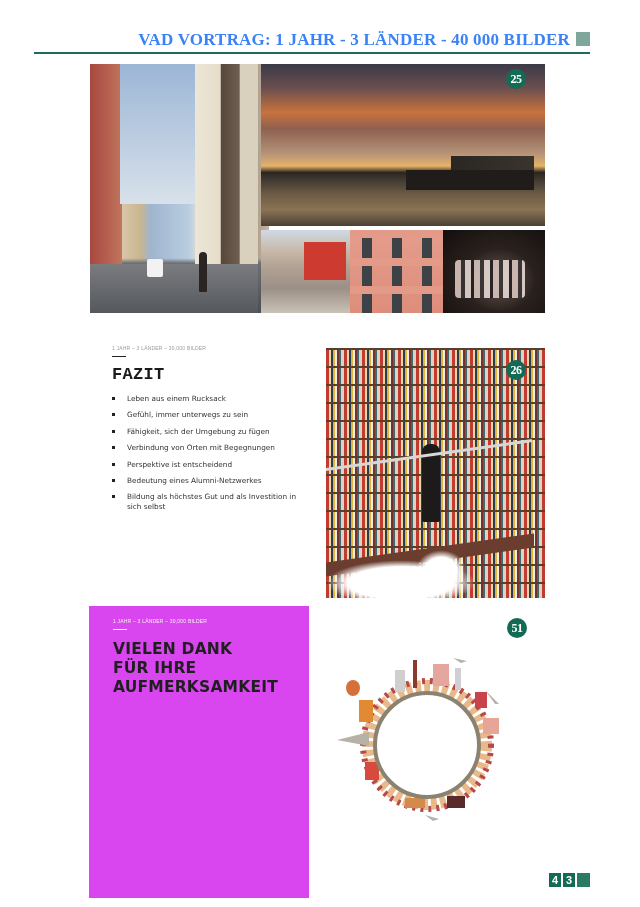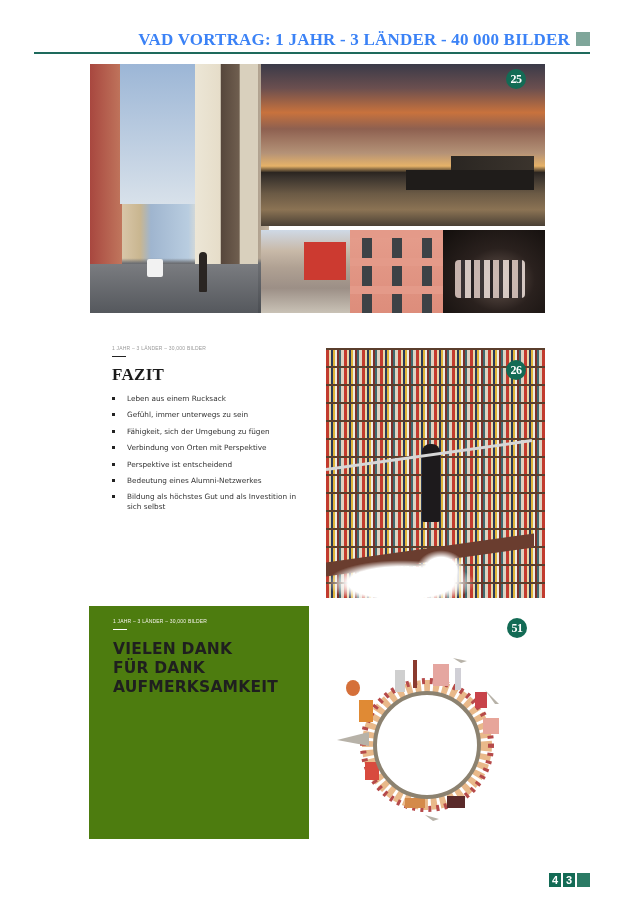--- a/index.html
+++ b/index.html
@@ -36,40 +36,40 @@
   .facade { left:350px; top:230px; width:90px; height:83px; background:
       repeating-linear-gradient(90deg, rgba(0,0,0,0) 0 12px, #3d4246 12px 22px, rgba(0,0,0,0) 22px 30px),
       linear-gradient(180deg,#e59d8c,#dd8d7b); }
   .facade::before { content:""; position:absolute; left:0; top:0; right:0; bottom:0; background:repeating-linear-gradient(180deg, #e49a89 0 8px, rgba(0,0,0,0) 8px 28px); }
   .night { left:443px; top:230px; width:91px; height:83px; background:radial-gradient(ellipse at 55% 60%, #6b5a52 0%, #2a211e 45%, #120e0c 100%); }
   .night .group { position:absolute; left:12px; top:30px; width:70px; height:38px; background:repeating-linear-gradient(90deg,#d8c4bd 0 6px,#3a3436 6px 10px,#e6d8d2 10px 16px,#252022 16px 19px); border-radius:4px; opacity:0.9; }
 
   
   .kicker { font-size:5px; color:#9a9a9a; letter-spacing:0.2px; white-space:nowrap; }
   .kicker-rule { width:14px; height:1px; background:#222; }
-  .fazit-title { left:112px; top:365px; font-family:Liberation Serif, serif; font-weight:bold; font-size:17px; color:#1b1b1b; letter-spacing:0.3px; }
+  .fazit-title { left:112px; top:365px; font-family:Liberation Mono, monospace; font-weight:bold; font-size:17px; color:#1b1b1b; letter-spacing:0.3px; }
   .bullets { left:112px; top:394px; width:200px; margin:0; padding:0; list-style:none; }
   .bullets li { position:relative; padding-left:15px; font-family:"DejaVu Sans", sans-serif; font-size:7.3px; line-height:10px; color:#333; margin-bottom:6.4px; }
   .bullets li .b { position:absolute; left:0; top:3px; width:3px; height:3px; background:#222; }
 
   
   .books { left:326px; top:334px; width:208px; height:250px;
     background:
       repeating-linear-gradient(180deg, #5a3e2c 0 2px, rgba(0,0,0,0) 2px 18px),
       repeating-linear-gradient(90deg, #c23b2e 0 3px, #e8d7a8 3px 5px, #2c3a58 5px 7px, #e0b53a 7px 9px, #f0ece2 9px 11px, #7c2f2a 11px 13px, #3f6b70 13px 15px, #ddd3c2 15px 18px);
     margin-top: 14px;
   }
   .books .rail { position:absolute; left:0; top:120px; width:208px; height:3px; background:#d7d7d7; transform:rotate(-8deg); transform-origin:left; }
   .books .deck { position:absolute; left:0; top:200px; width:208px; height:14px; background:#6a3d2f; transform:skewY(-8deg); }
   .books .reader { position:absolute; left:96px; top:96px; width:18px; height:78px; background:#1d1a1c; border-radius:8px 8px 2px 2px; }
   .books .mist { position:absolute; left:0; top:212px; width:150px; height:38px; background:radial-gradient(ellipse at 50% 60%, #ffffff 50%, rgba(255,255,255,0) 70%); }
   .books .mist2 { position:absolute; left:90px; top:202px; width:50px; height:40px; background:radial-gradient(ellipse at 50% 50%, #ffffff 45%, rgba(255,255,255,0) 70%); }
 
   
-  .thanks { left:89px; top:606px; width:220px; height:233px; background:#4d7c0f; }
+  .thanks { left:89px; top:606px; width:220px; height:292px; background:#d946ef; }
   .thanks .kicker { color:#f4f2ea; }
   .thanks .kicker-rule { background:#ffffff; }
   .thanks-title { position:absolute; left:24px; top:34px; font-family:"DejaVu Sans", sans-serif; font-weight:bold; font-size:15.5px; line-height:19px; color:#1f1f1f; letter-spacing:0.2px; }
 
   
   .travel { left:335px; top:650px; width:180px; height:180px; }
 
   .pageno { position:absolute; top:873px; height:14px; background:#136b55; color:#fff; font-weight:bold; font-size:11px; line-height:14px; text-align:center; }
 </style>
 </head>
@@ -100,40 +100,40 @@
   <div class="group"></div>
 </div>
 
 <div class="abs kicker" style="left:112px; top:345px;">1 JAHR – 3 LÄNDER – 30,000 BILDER</div>
 <div class="abs kicker-rule" style="left:112px; top:356px;"></div>
 <div class="abs fazit-title">FAZIT</div>
 <ul class="abs bullets">
   <li><span class="b"></span><span>Leben aus einem Rucksack</span></li>
   <li><span class="b"></span><span>Gefühl, immer unterwegs zu sein</span></li>
   <li><span class="b"></span><span>Fähigkeit, sich der Umgebung zu fügen</span></li>
-  <li><span class="b"></span><span>Verbindung von Orten mit Perspektive</span></li>
+  <li><span class="b"></span><span>Verbindung von Orten mit Begegnungen</span></li>
   <li><span class="b"></span><span>Perspektive ist entscheidend</span></li>
   <li><span class="b"></span><span>Bedeutung eines Alumni-Netzwerkes</span></li>
   <li><span class="b"></span><span>Bildung als höchstes Gut und als Investition in sich selbst</span></li>
 </ul>
 <div class="photo books">
   <div class="reader"></div>
   <div class="rail"></div>
   <div class="deck"></div>
   <div class="mist"></div>
   <div class="mist2"></div>
   <div class="badge" style="left:180px; top:12px;">26</div>
 </div>
 
 <div class="abs thanks">
   <div class="abs kicker" style="left:24px; top:12px;">1 JAHR – 3 LÄNDER – 30,000 BILDER</div>
   <div class="abs kicker-rule" style="left:24px; top:23px;"></div>
   <div class="thanks-title">
     <div>VIELEN DANK</div>
-    <div>FÜR DANK</div>
+    <div>FÜR IHRE</div>
     <div>AUFMERKSAMKEIT</div>
   </div>
 </div>
 <div class="badge" style="left:507px; top:618px;">51</div>
 
 <svg class="abs travel" viewBox="0 0 180 180">
   <g>
     <circle cx="92" cy="95" r="58" fill="none" stroke="#e9b98a" stroke-width="14" stroke-dasharray="6 3"></circle>
     <circle cx="92" cy="95" r="64" fill="none" stroke="#b64a4a" stroke-width="6" stroke-dasharray="3 5"></circle>
     <rect x="60" y="20" width="10" height="22" fill="#cfcfcf"></rect>

